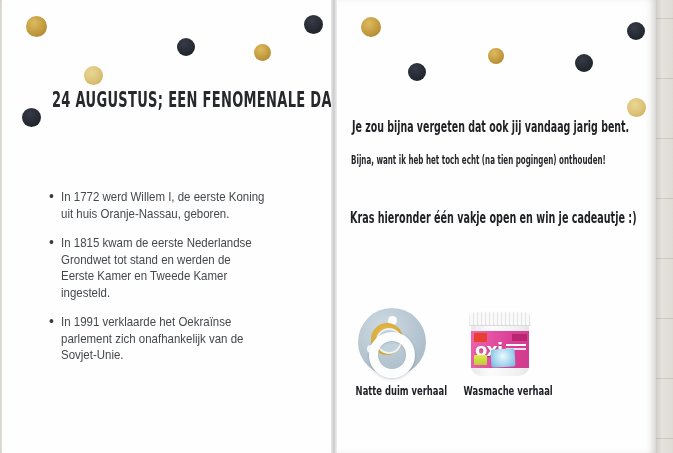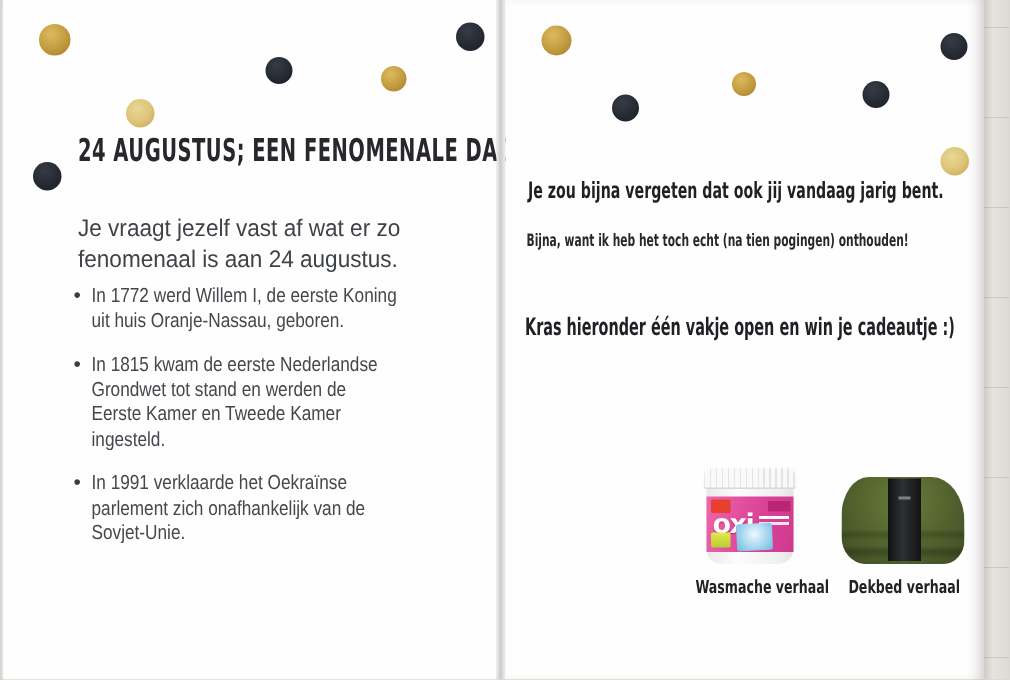--- a/index.html
+++ b/index.html
@@ -89,24 +89,20 @@
   .blk-band::after{content:"";position:absolute;left:7px;top:12px;width:8px;height:2px;background:#7c7f83;}
 </style>
 </head>
 <body>
 
 <div class="photo">
 
   <div class="page page-left">
     <h1 class="title">24 AUGUSTUS; EEN FENOMENALE DAG</h1>
 
-    <div class="intro">
-      <span class="cond">Je vraagt jezelf vast af wat er zo</span>
-      <span class="cond">fenomenaal is aan 24 augustus.</span>
-    </div>
 
     <div class="bullets">
       <div class="bi">
         <span class="bd">•</span>
         <span class="cond">In 1772 werd Willem I, de eerste Koning</span>
         <span class="cond">uit huis Oranje-Nassau, geboren.</span>
       </div>
       <div class="bi">
         <span class="bd">•</span>
         <span class="cond">In 1815 kwam de eerste Nederlandse</span>
@@ -123,48 +119,52 @@
     </div>
   </div>
 
   <div class="fold"></div>
 
   <div class="page page-right">
     <div class="hw hw1 cond">Je zou bijna vergeten dat ook jij vandaag jarig bent.</div>
     <div class="hw hw2 cond">Bijna, want ik heb het toch echt (na tien pogingen) onthouden!</div>
     <div class="hw hw3 cond">Kras hieronder één vakje open en win je cadeautje :)</div>
 
+    <div class="prize p1">
+      <div class="icon-wrap">
+        <div class="pacifier">
+          <div class="pac-shield"></div>
+          <div class="pac-hole1"></div>
+          <div class="pac-hole2"></div>
+          <div class="pac-collar"></div>
+          <div class="pac-button"></div>
+          <div class="pac-ring"></div>
+        </div>
+      </div>
+      <span class="plabel">Natte duim verhaal</span>
+    </div>
 
     <div class="prize p2">
       <div class="icon-wrap">
         <div class="tub">
           <div class="tub-body"></div>
           <div class="tub-lid"></div>
           <div class="tub-label">
             <span class="t-badge"></span>
             <span class="t-banner"></span>
             <span class="oxi">oxi</span>
             <span class="t-claims"></span>
             <span class="t-sticker"></span>
             <span class="t-clothes"></span>
           </div>
         </div>
       </div>
       <span class="plabel">Wasmache verhaal</span>
     </div>
 
-    <div class="prize p3">
-      <div class="icon-wrap">
-        <div class="blanket">
-          <div class="blk-body"></div>
-          <div class="blk-band"></div>
-        </div>
-      </div>
-      <span class="plabel">Dekbed verhaal</span>
-    </div>
   </div>
 
   <div class="bg-strip"></div>
 <div class="dot gold" style="left: 25.5px; top: 15.5px; width: 21px; height: 21px;"></div>
     <div class="dot black" style="left: 177px; top: 38px; width: 18px; height: 18px;"></div>
     <div class="dot gold" style="left: 253.5px; top: 43.5px; width: 17px; height: 17px;"></div>
     <div class="dot black" style="left: 303.5px; top: 14.5px; width: 19px; height: 19px;"></div>
     <div class="dot gold_light" style="left: 83.5px; top: 65.5px; width: 19px; height: 19px;"></div>
     <div class="dot black" style="left: 21.5px; top: 107.5px; width: 19px; height: 19px;"></div>
     <div class="dot gold" style="left: 361px; top: 17px; width: 20px; height: 20px;"></div>

